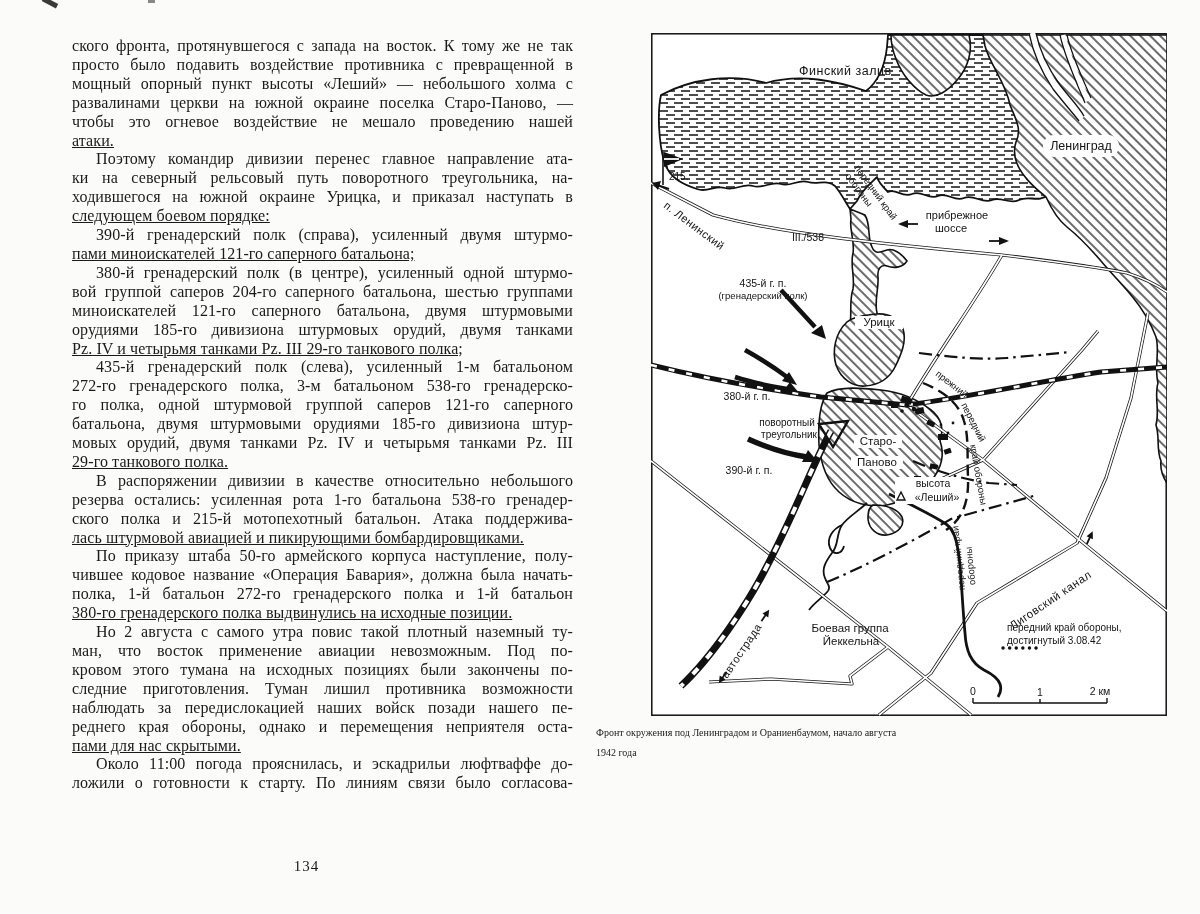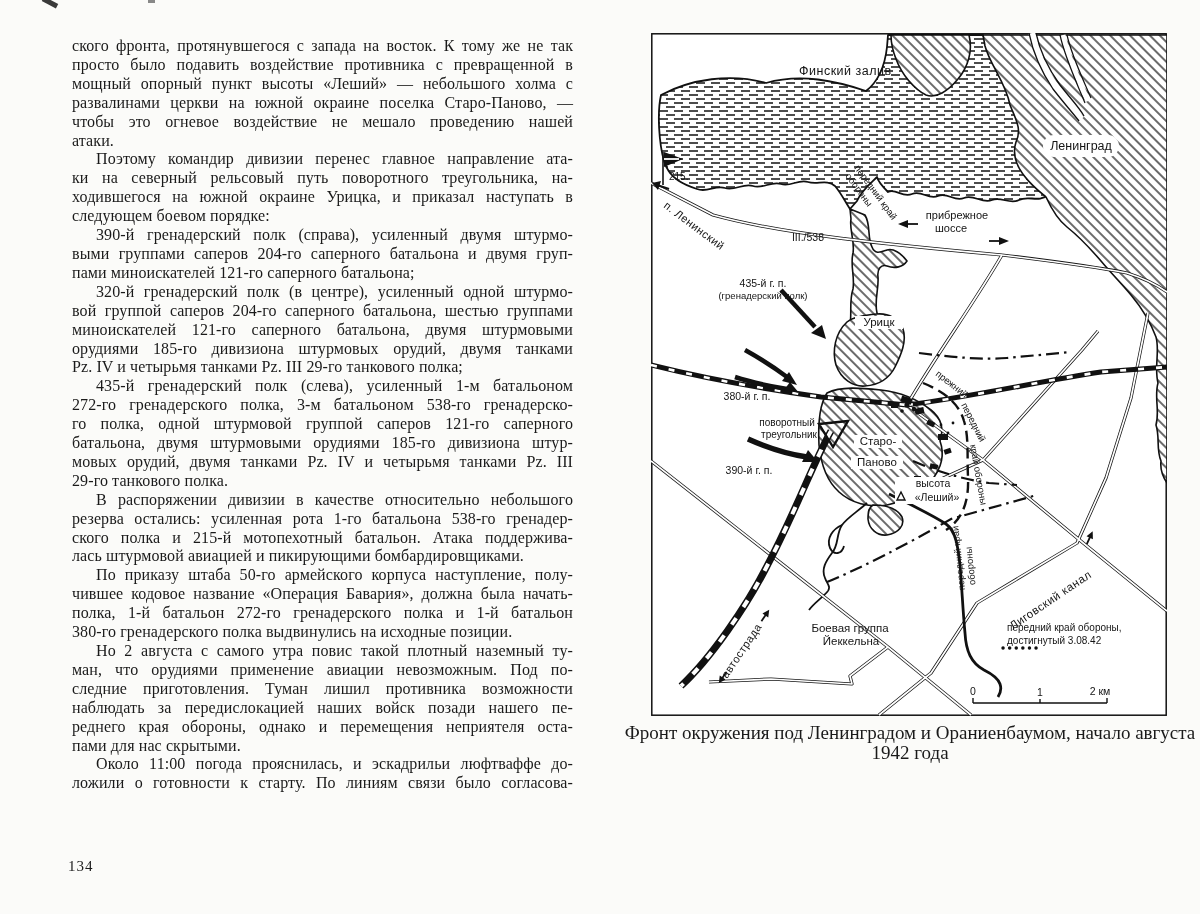--- a/index.html
+++ b/index.html
@@ -3,27 +3,27 @@
 <meta charset="utf-8">
 <style>
   html,body{margin:0;padding:0;}
   body{width:1200px;height:914px;background:#fbfbf9;overflow:hidden;position:relative;
        font-family:"Liberation Serif","DejaVu Serif",serif;color:#1a1a1a;}
   .smudge{position:absolute;background:#3a3a3a;}
   .textcol{position:absolute;left:72px;top:37px;width:501px;
            font-size:16px;line-height:18.9px;letter-spacing:0.1px;}
   .para{margin:0;}
   .tline{text-align:justify;text-align-last:justify;white-space:normal;}
-  .tline.last{text-align-last:left;}
+  .tline.last{text-align-last:left;text-decoration:underline;}
   .para.indent .tline.first{text-indent:24px;}
-  .pagenum{position:absolute;left:68px;top:858px;width:501px;text-align:left;
+  .pagenum{position:absolute;left:56px;top:858px;width:501px;text-align:center;
            font-size:15px;letter-spacing:1px;}
   .map-wrap{position:absolute;left:651px;top:33px;width:516px;height:683px;}
-  .caption{position:absolute;left:620px;top:723px;width:580px;text-align:center;
-           font-size:19px;line-height:19.5px;}
+  .caption{position:absolute;left:596px;top:723px;width:580px;
+           font-size:10px;line-height:19.5px;}
   svg .mtext{font-family:"Liberation Sans","DejaVu Sans",sans-serif;fill:#141414;}
   svg .f9{font-size:9.5px}.f10{font-size:10px}.f105{font-size:10.5px}
   svg .f11{font-size:11px}.f115{font-size:11.5px}.f125{font-size:12.5px}
   svg .mid{text-anchor:middle}
   svg .casing{stroke:#151515;stroke-width:3.2;fill:none;stroke-linejoin:round}
   svg .roadfill{stroke:#fff;stroke-width:1.7;fill:none;stroke-linejoin:round}
   svg .rail{stroke:#111;stroke-width:5;fill:none}
   svg .raildash{stroke:#fff;stroke-width:2.6;fill:none;stroke-dasharray:6 12}
   svg .blob{fill:url(#pl);stroke:#111;stroke-width:1.6;stroke-linejoin:round}
   svg .thin{stroke:#111;fill:none}
@@ -44,25 +44,24 @@
       <div class="tline last">атаки.</div>
     </div>
     <div class="para indent">
       <div class="tline first">Поэтому командир дивизии перенес главное направление ата-</div>
       <div class="tline">ки на северный рельсовый путь поворотного треугольника, на-</div>
       <div class="tline">ходившегося на южной окраине Урицка, и приказал наступать в</div>
       <div class="tline last">следующем боевом порядке:</div>
     </div>
     <div class="para indent">
       <div class="tline first">390-й гренадерский полк (справа), усиленный двумя штурмо-</div>
-      <div class="tline">выми группами саперов 204-го саперного батальона и двумя груп-</div>
       <div class="tline last">пами миноискателей 121-го саперного батальона;</div>
     </div>
     <div class="para indent">
-      <div class="tline first">320-й гренадерский полк (в центре), усиленный одной штурмо-</div>
+      <div class="tline first">380-й гренадерский полк (в центре), усиленный одной штурмо-</div>
       <div class="tline">вой группой саперов 204-го саперного батальона, шестью группами</div>
       <div class="tline">миноискателей 121-го саперного батальона, двумя штурмовыми</div>
       <div class="tline">орудиями 185-го дивизиона штурмовых орудий, двумя танками</div>
       <div class="tline last">Pz. IV и четырьмя танками Pz. III 29-го танкового полка;</div>
     </div>
     <div class="para indent">
       <div class="tline first">435-й гренадерский полк (слева), усиленный 1-м батальоном</div>
       <div class="tline">272-го гренадерского полка, 3-м батальоном 538-го гренадерско-</div>
       <div class="tline">го полка, одной штурмовой группой саперов 121-го саперного</div>
       <div class="tline">батальона, двумя штурмовыми орудиями 185-го дивизиона штур-</div>
@@ -76,21 +75,22 @@
       <div class="tline last">лась штурмовой авиацией и пикирующими бомбардировщиками.</div>
     </div>
     <div class="para indent">
       <div class="tline first">По приказу штаба 50-го армейского корпуса наступление, полу-</div>
       <div class="tline">чившее кодовое название «Операция Бавария», должна была начать-</div>
       <div class="tline">полка, 1-й батальон 272-го гренадерского полка и 1-й батальон</div>
       <div class="tline last">380-го гренадерского полка выдвинулись на исходные позиции.</div>
     </div>
     <div class="para indent">
       <div class="tline first">Но 2 августа с самого утра повис такой плотный наземный ту-</div>
-      <div class="tline">ман, что орудиями применение авиации невозможным. Под по-</div>
+      <div class="tline">ман, что восток применение авиации невозможным. Под по-</div>
+      <div class="tline">кровом этого тумана на исходных позициях были закончены по-</div>
       <div class="tline">следние приготовления. Туман лишил противника возможности</div>
       <div class="tline">наблюдать за передислокацией наших войск позади нашего пе-</div>
       <div class="tline">реднего края обороны, однако и перемещения неприятеля оста-</div>
       <div class="tline last">пами для нас скрытыми.</div>
     </div>
     <div class="para indent">
       <div class="tline first">Около 11:00 погода прояснилась, и эскадрильи люфтваффе до-</div>
       <div class="tline">ложили о готовности к старту. По линиям связи было согласова-</div>
     </div>
   </div>

